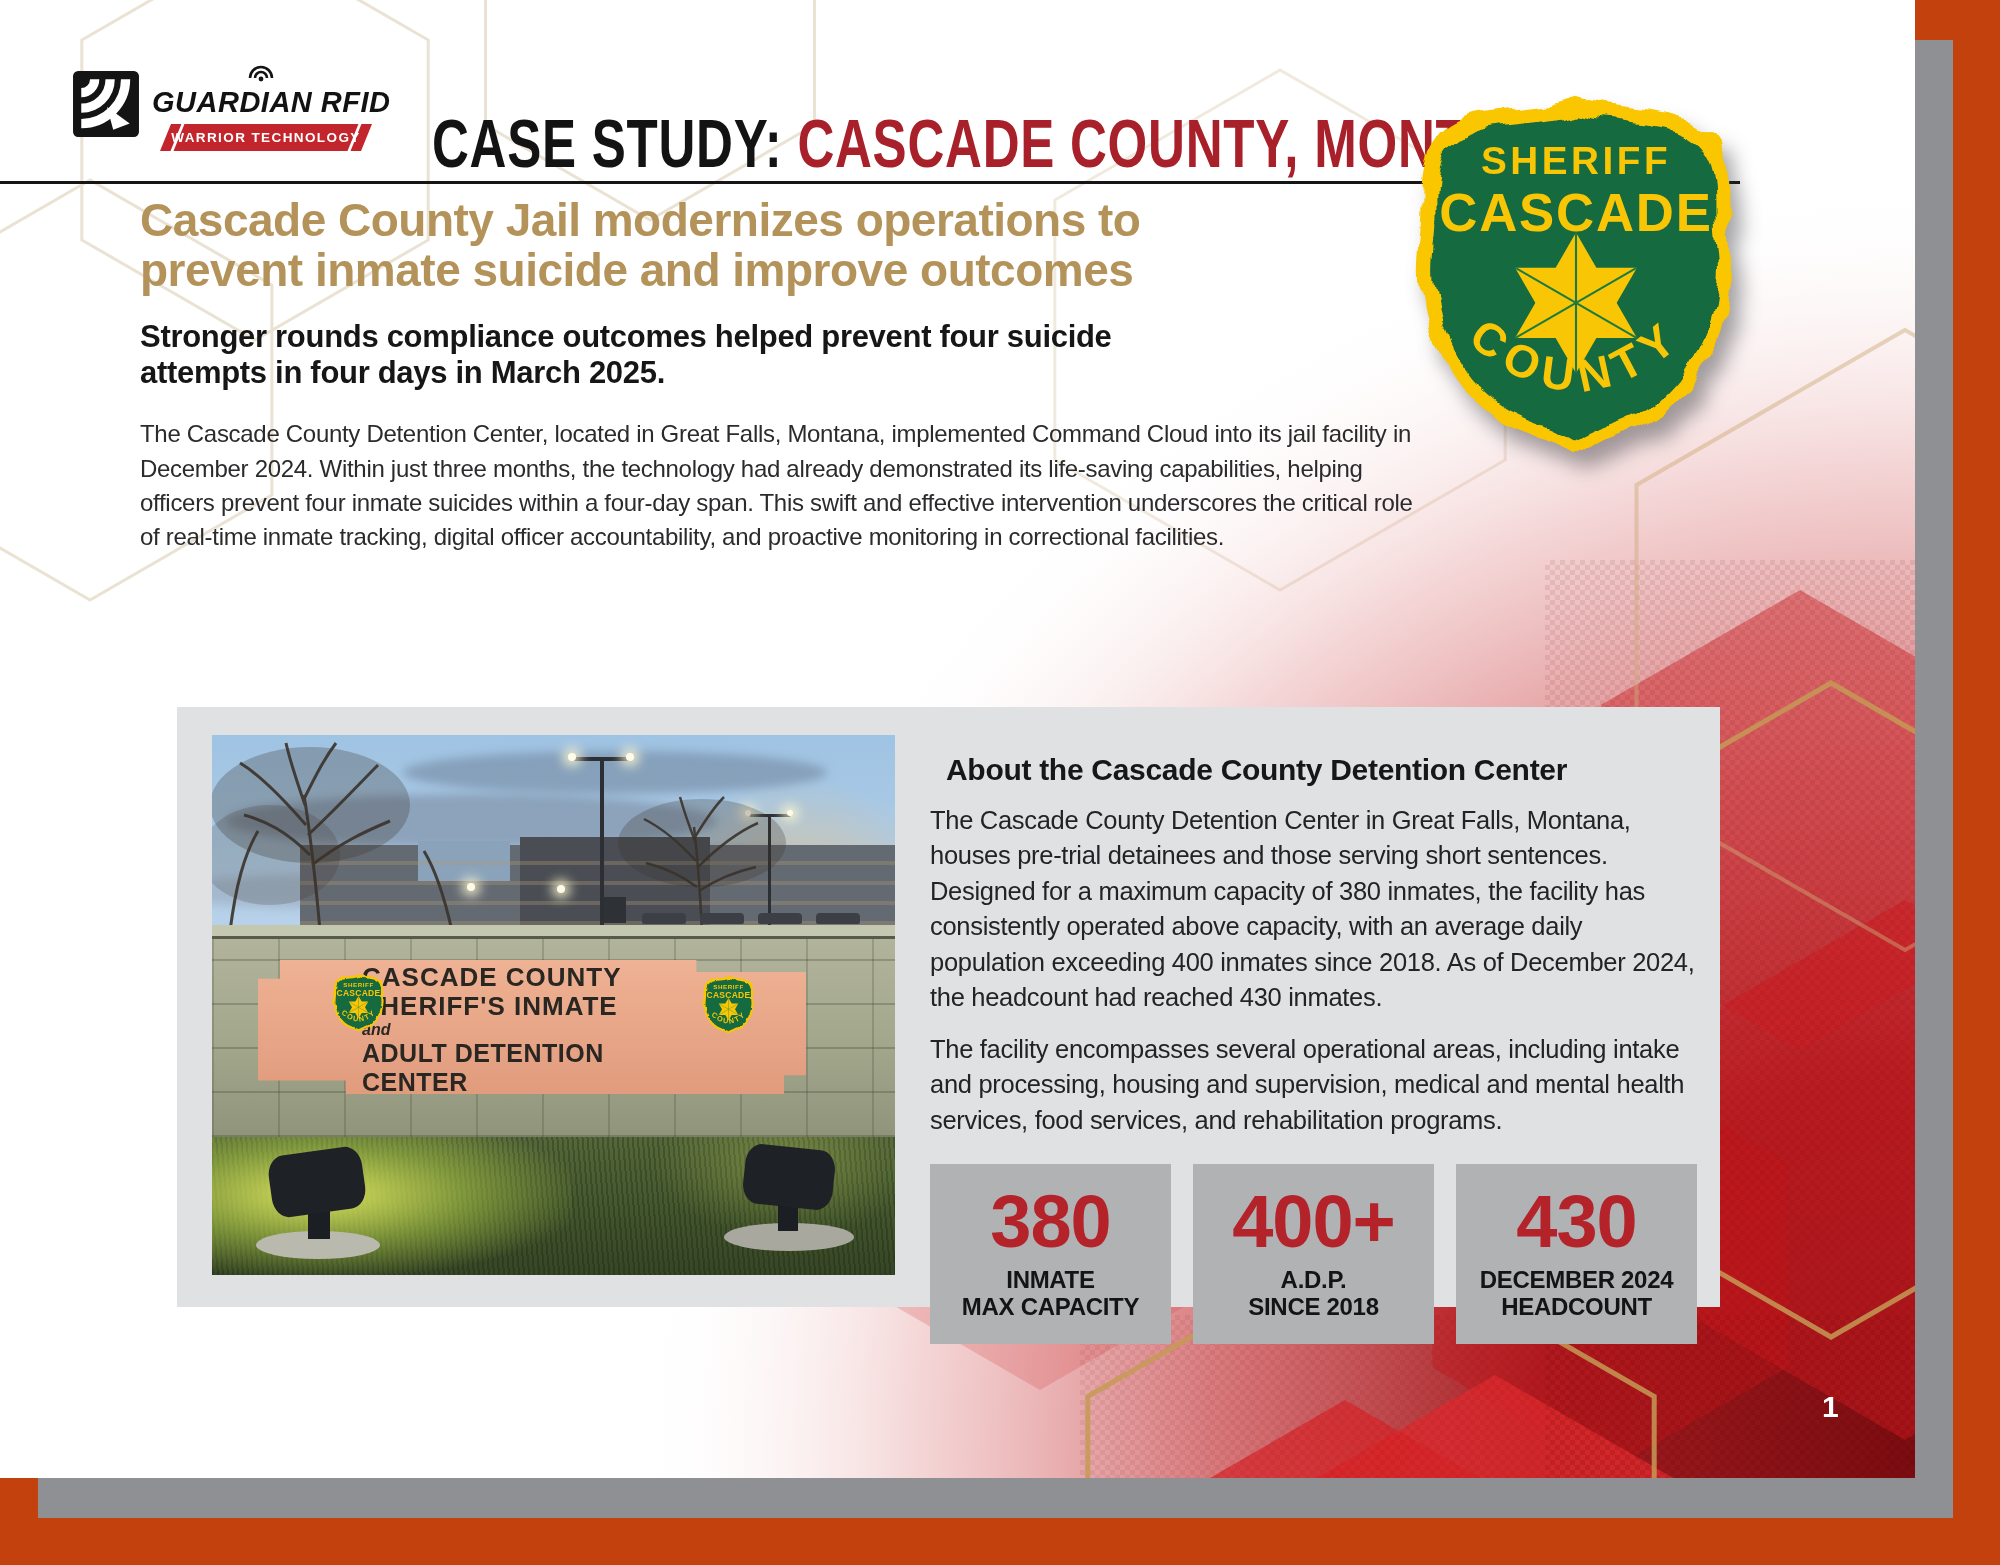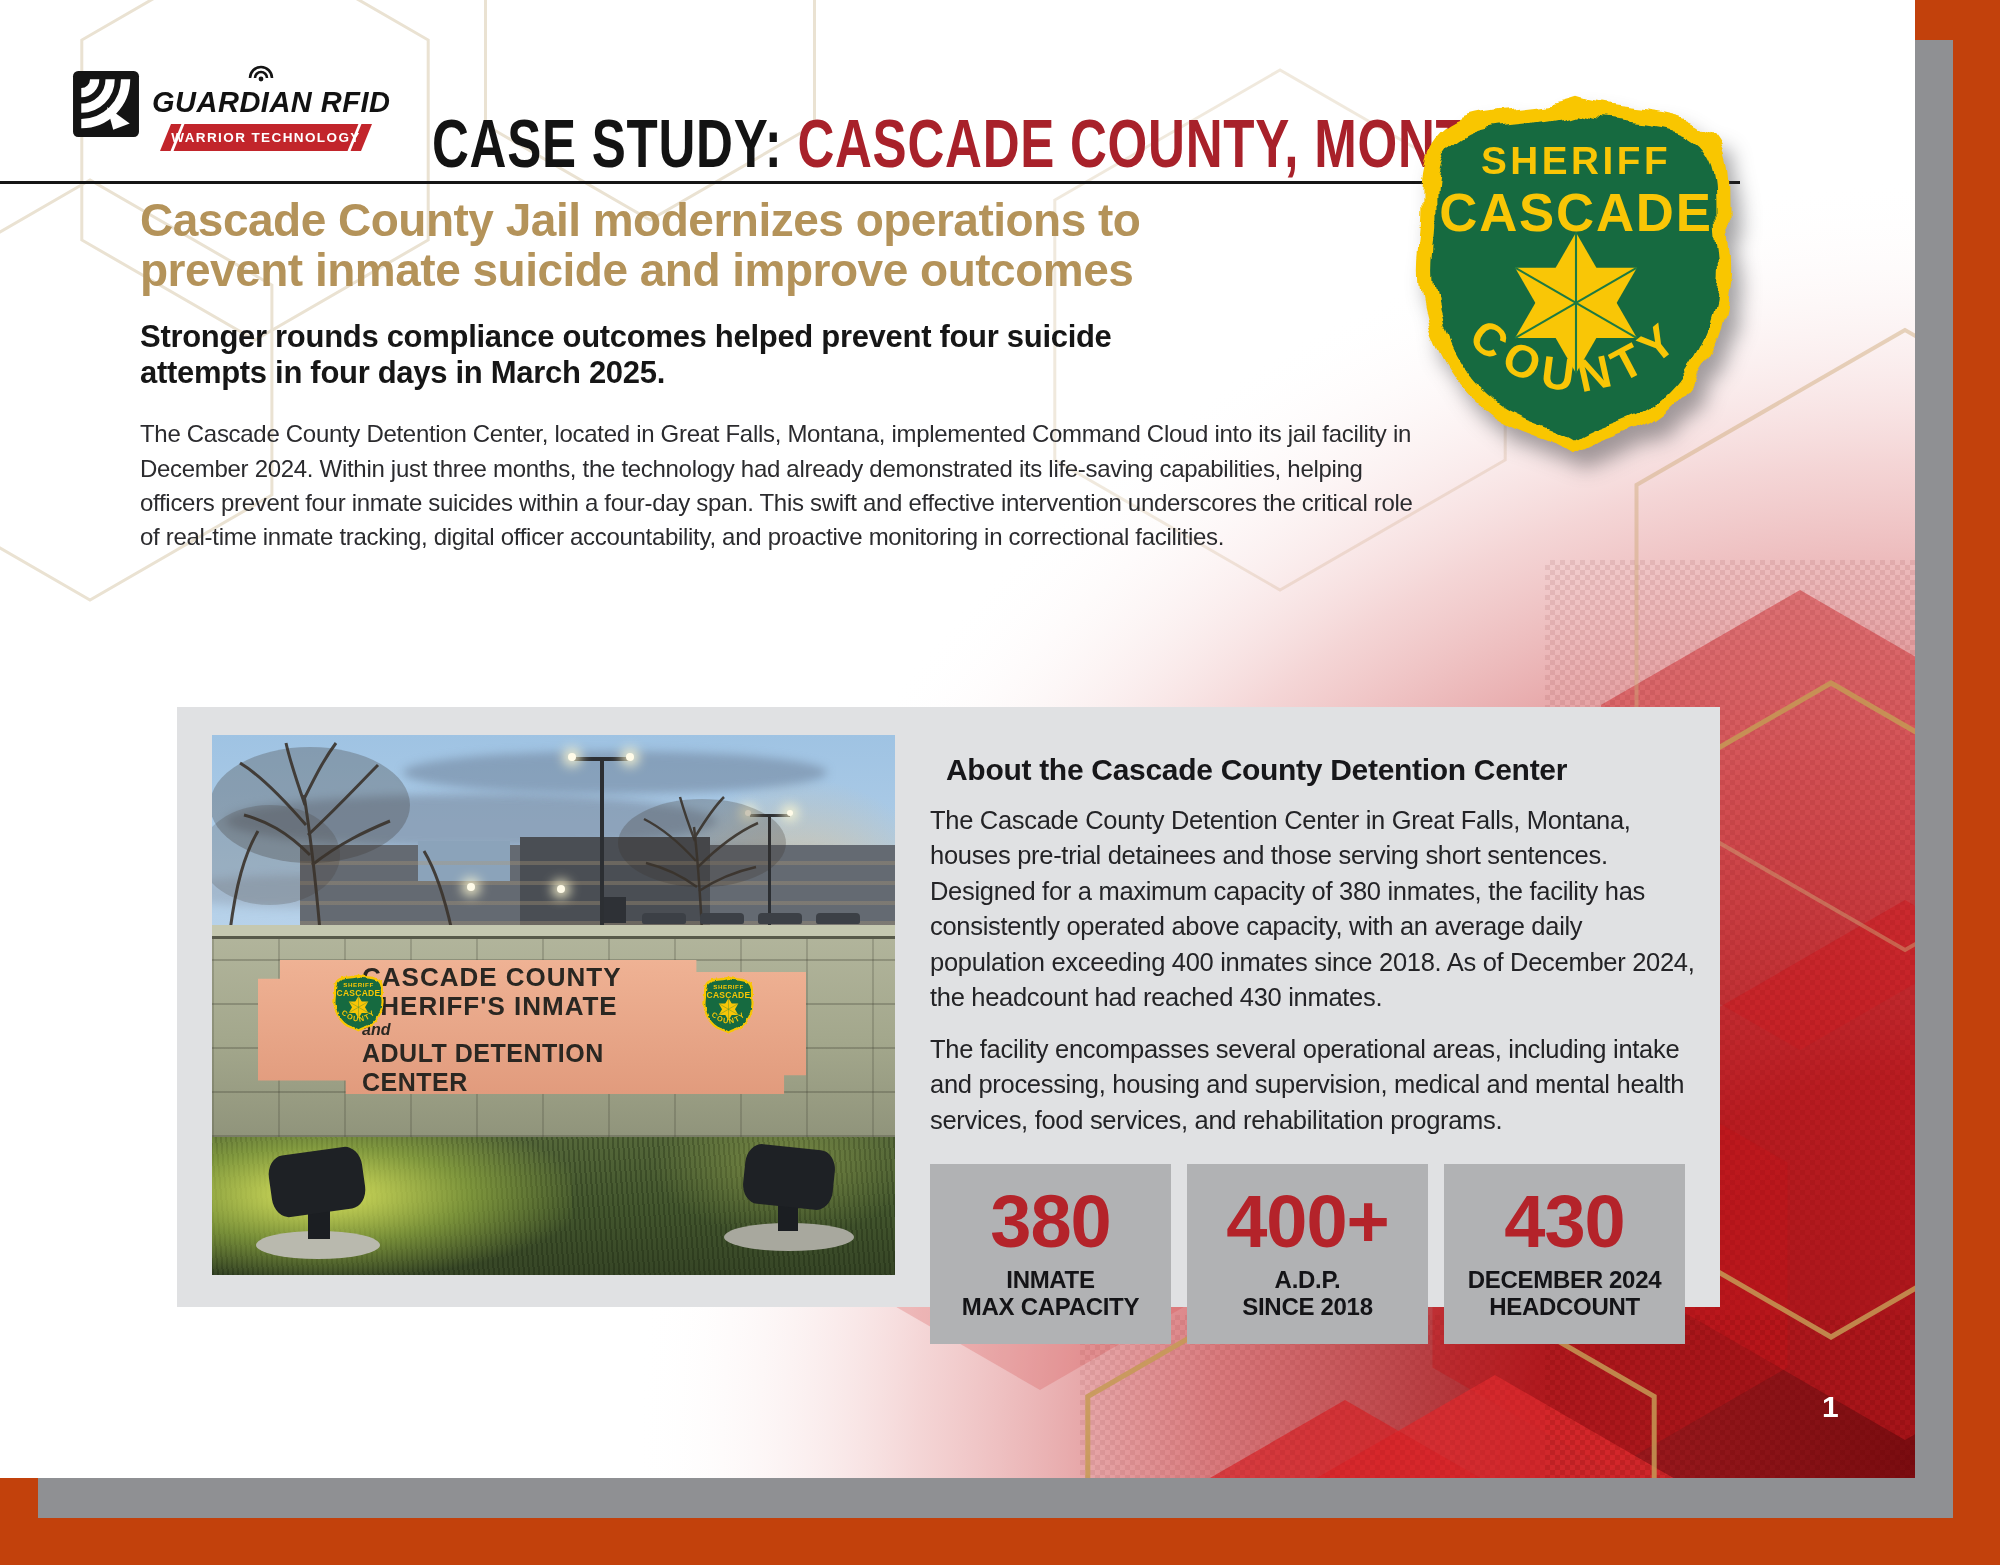--- a/index.html
+++ b/index.html
@@ -36,21 +36,21 @@
   .hero{position:absolute;left:140px;top:196px;width:1300px;z-index:2;}
   .hero h2{margin:0;font-size:46px;line-height:1.08;font-weight:800;color:#b4935a;letter-spacing:-.5px;}
   .hero h3{margin:24px 0 0 0;font-size:31px;line-height:1.16;font-weight:700;color:#161616;letter-spacing:-.3px;}
   .hero p{margin:26px 0 0 0;width:1285px;font-size:24px;line-height:1.43;color:#2b2b2e;letter-spacing:-.3px;}
 
   
   .card{position:absolute;left:177px;top:707px;width:1543px;height:600px;background:#e0e1e3;z-index:2;}
   .about-col{position:absolute;left:753px;top:30px;width:772px;}
   .about-col h4{margin:16px;font-size:30px;font-weight:800;color:#17171a;letter-spacing:-.3px;}
   .about-col p{margin:16px 0 0 0;font-size:25.5px;line-height:1.39;color:#232326;letter-spacing:-.3px;}
-  .stats{display:flex;gap:16px;margin-top:26px;}
+  .stats{display:flex;gap:22px;margin-top:26px;}
   .stat{width:241px;height:180px;background:#b1b2b4;display:flex;flex-direction:column;
         align-items:center;justify-content:center;text-align:center;}
   .stat .val{font-size:74px;font-weight:800;color:#b4232a;line-height:.95;letter-spacing:-1px;}
   .stat .lab{margin-top:10px;font-size:24px;font-weight:700;color:#141417;line-height:1.12;letter-spacing:-.3px;}
 
   
   .photo{position:absolute;left:35px;top:28px;width:683px;height:540px;overflow:hidden;background:#bcd5eb;}
   .photo .sky{position:absolute;inset:0;
       background:radial-gradient(circle at 86% 38%,rgba(247,198,112,.95) 0,rgba(245,185,100,.45) 9%,rgba(245,185,100,0) 24%),
                  linear-gradient(180deg,#9fc3e3 0%,#b9d3ea 38%,#d6e2ee 62%,#e7e9ea 100%);}

